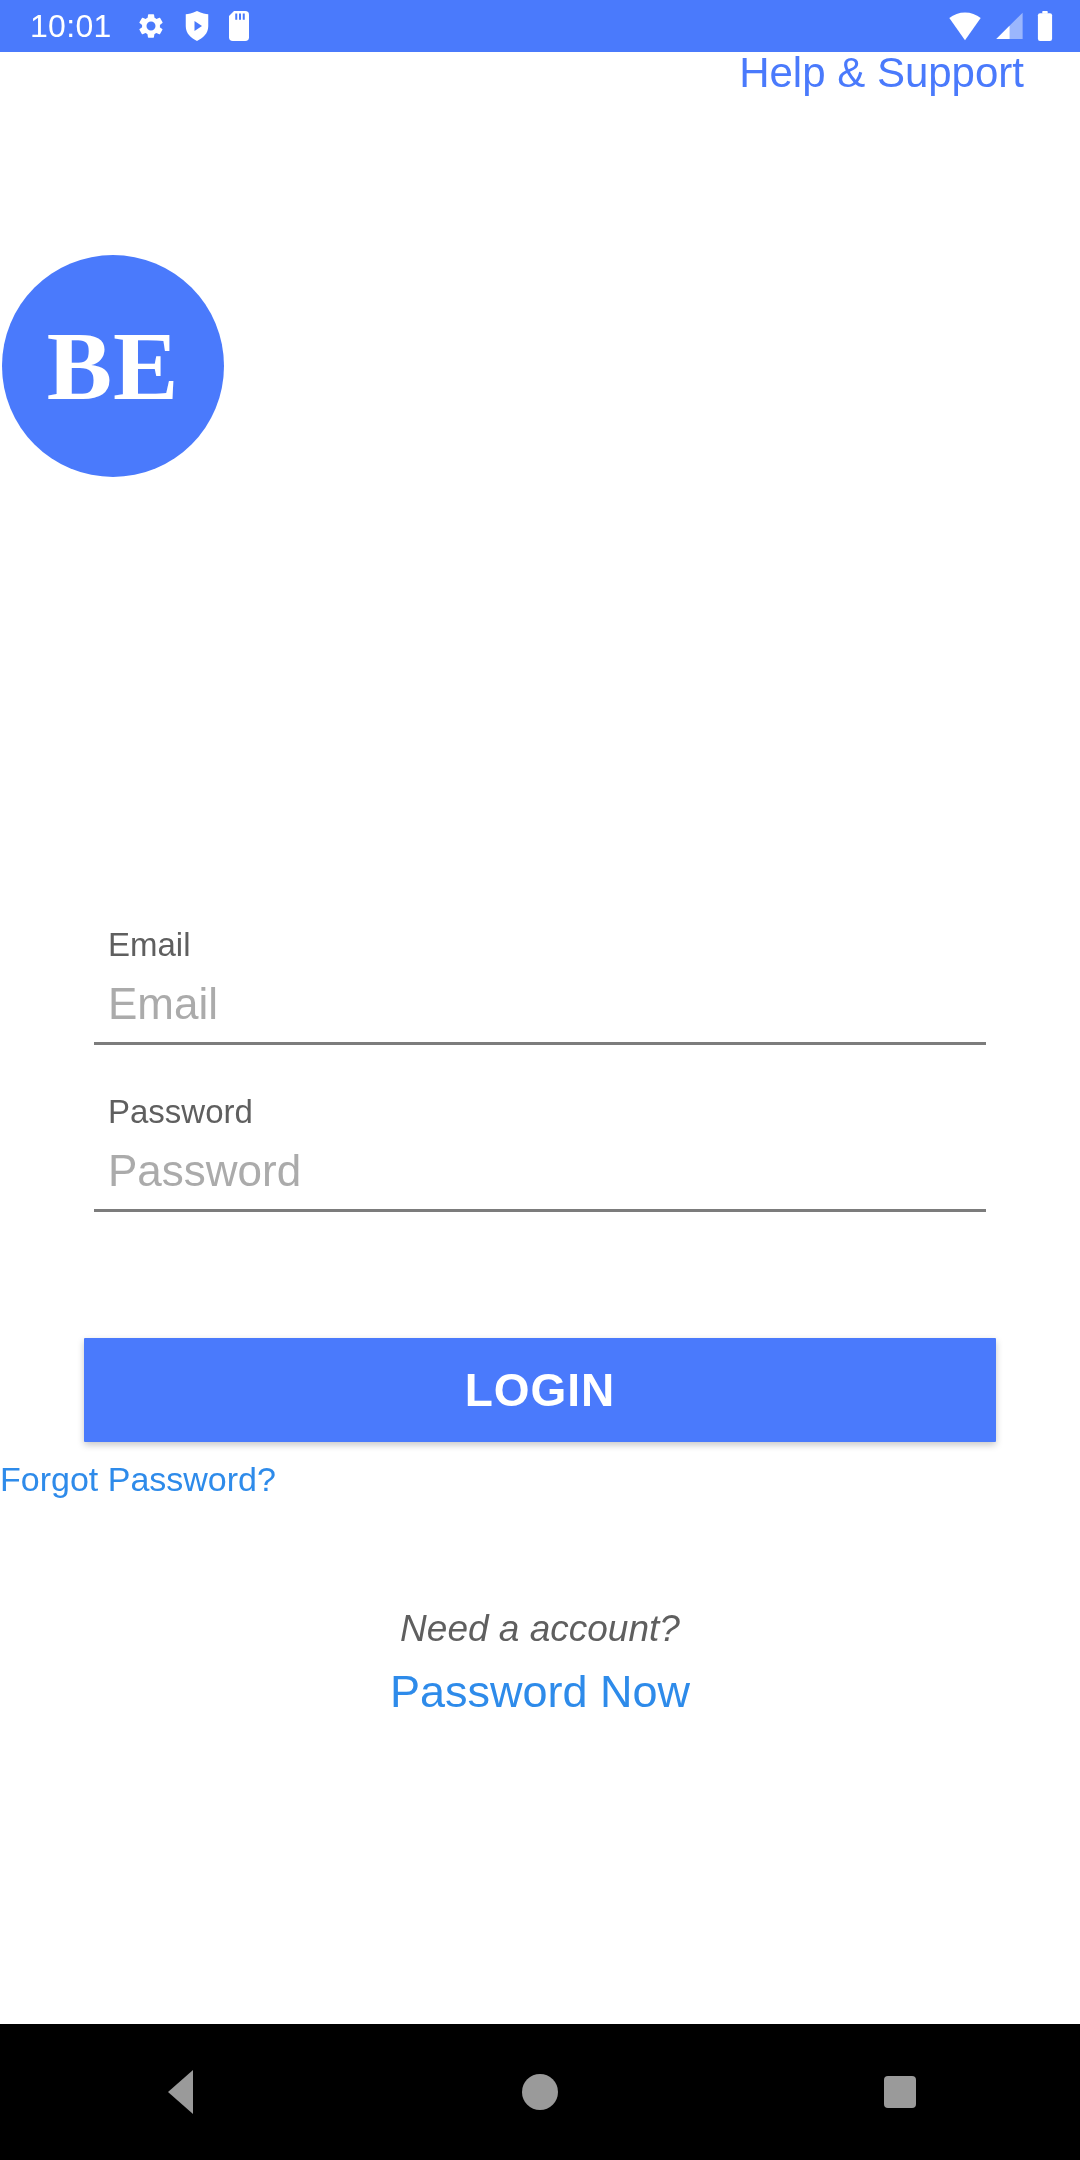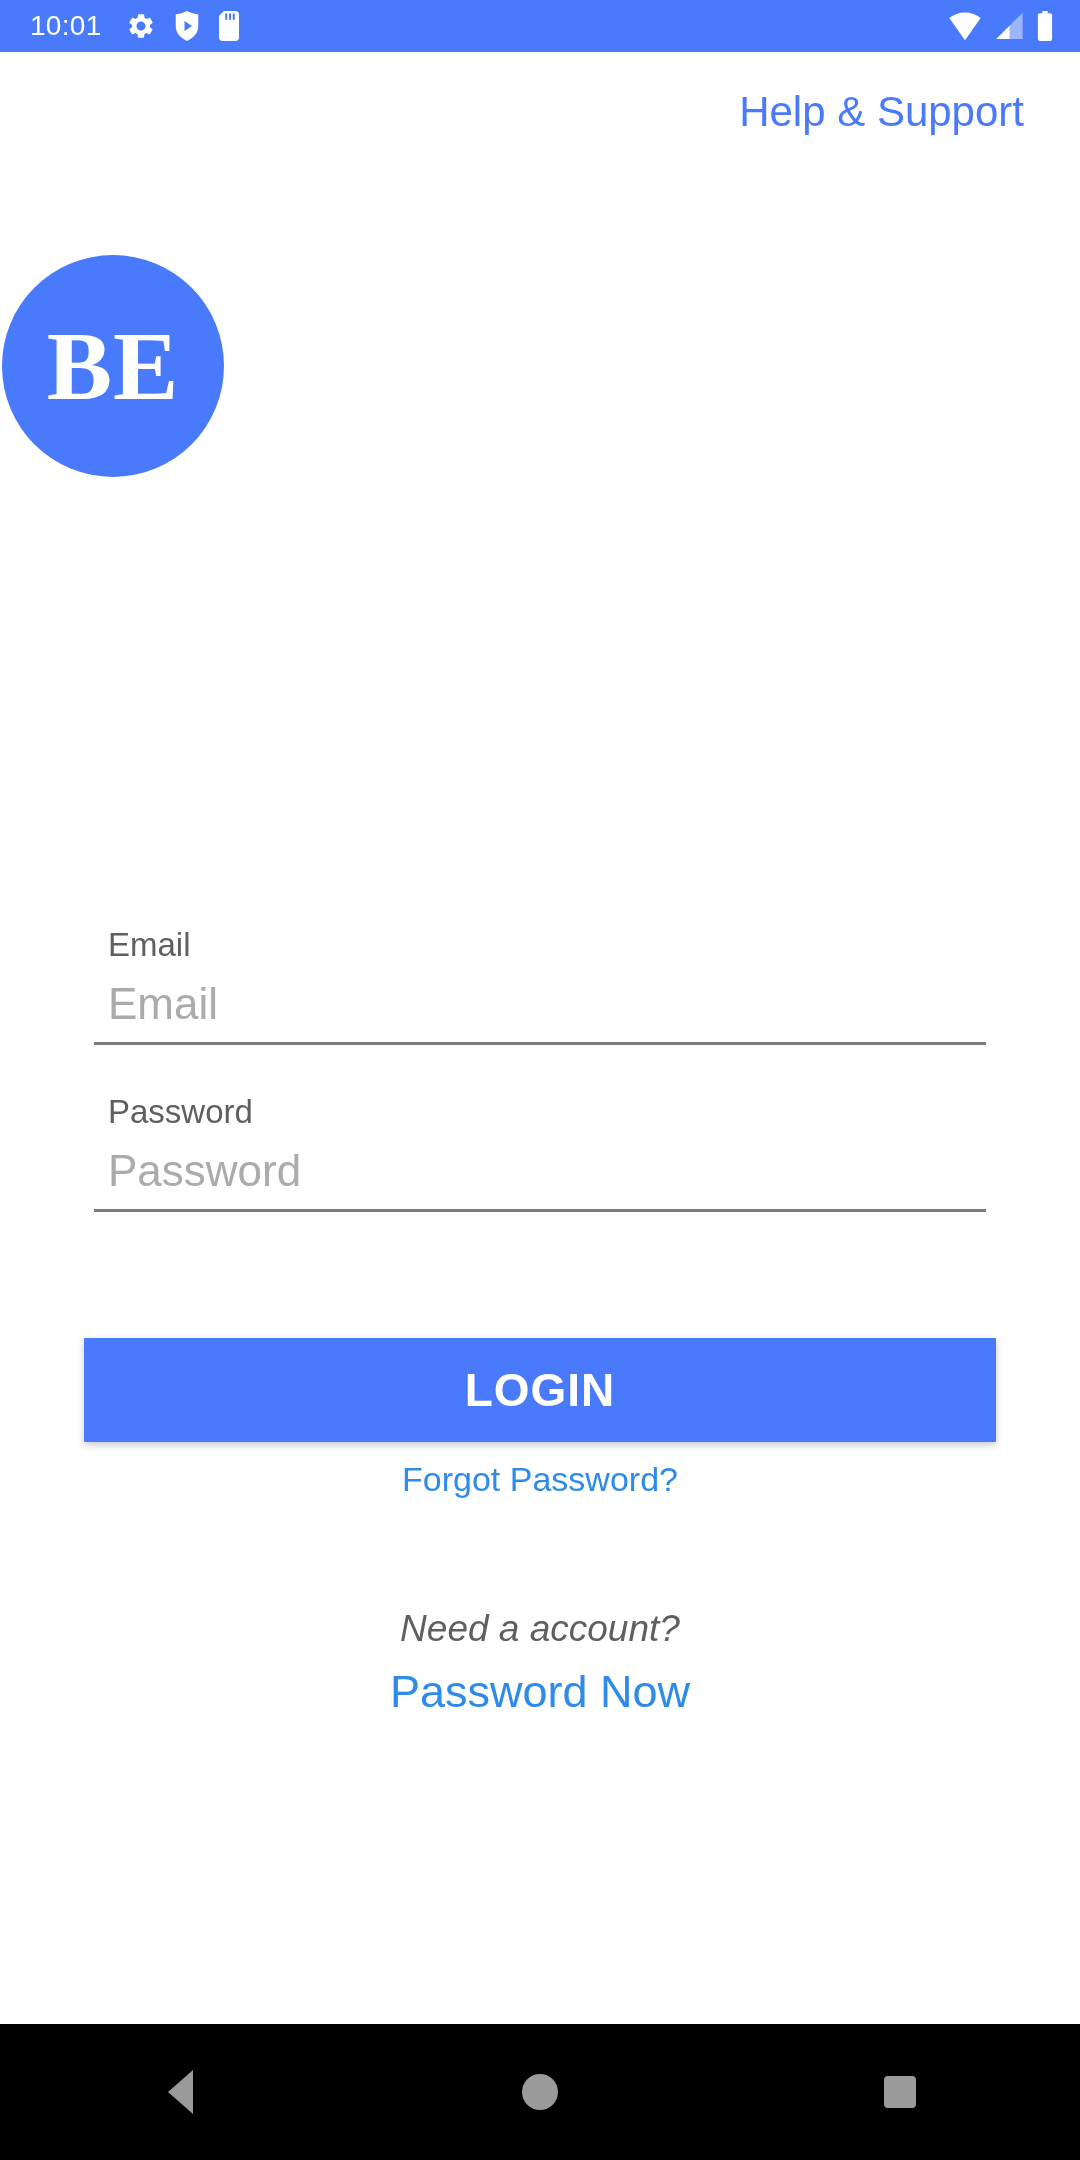--- a/index.html
+++ b/index.html
@@ -22,21 +22,21 @@
     width: 1080px;
     height: 52px;
     background: #4a7afc;
     display: flex;
     align-items: center;
     box-sizing: border-box;
     padding: 0 26px 0 30px;
   }
   .status-clock {
     color: #ffffff;
-    font-size: 28px;
+    font-size: 32px;
     font-weight: 400;
     letter-spacing: 0.3px;
     line-height: 1;
   }
   .status-left-icons {
     display: flex;
     align-items: center;
     gap: 18px;
     margin-left: 24px;
   }
@@ -48,21 +48,21 @@
   }
   .sb-ico { display: block; }
 
   
   .help-support-row {
     position: absolute;
     top: 52px; left: 0;
     width: 1080px;
     height: 120px;
     display: flex;
-    align-items: center;
+    align-items: flex-start;
     justify-content: flex-end;
     box-sizing: border-box;
     padding-right: 56px;
   }
   .help-support-link {
     color: #4a7afc;
     font-size: 42px;
     font-weight: 400;
     line-height: 1;
     white-space: nowrap;
@@ -159,21 +159,20 @@
     cursor: pointer;
     display: flex;
     align-items: center;
     justify-content: center;
   }
 
   .forgot-password {
     position: absolute;
     top: 1462px; left: 0;
     width: 1080px;
-    text-align: center;
     color: #2e8bea;
     font-size: 34px;
     line-height: 1;
   }
 
   .register-row {
     position: absolute;
     top: 1610px; left: 0;
     width: 1080px;
     text-align: center;

